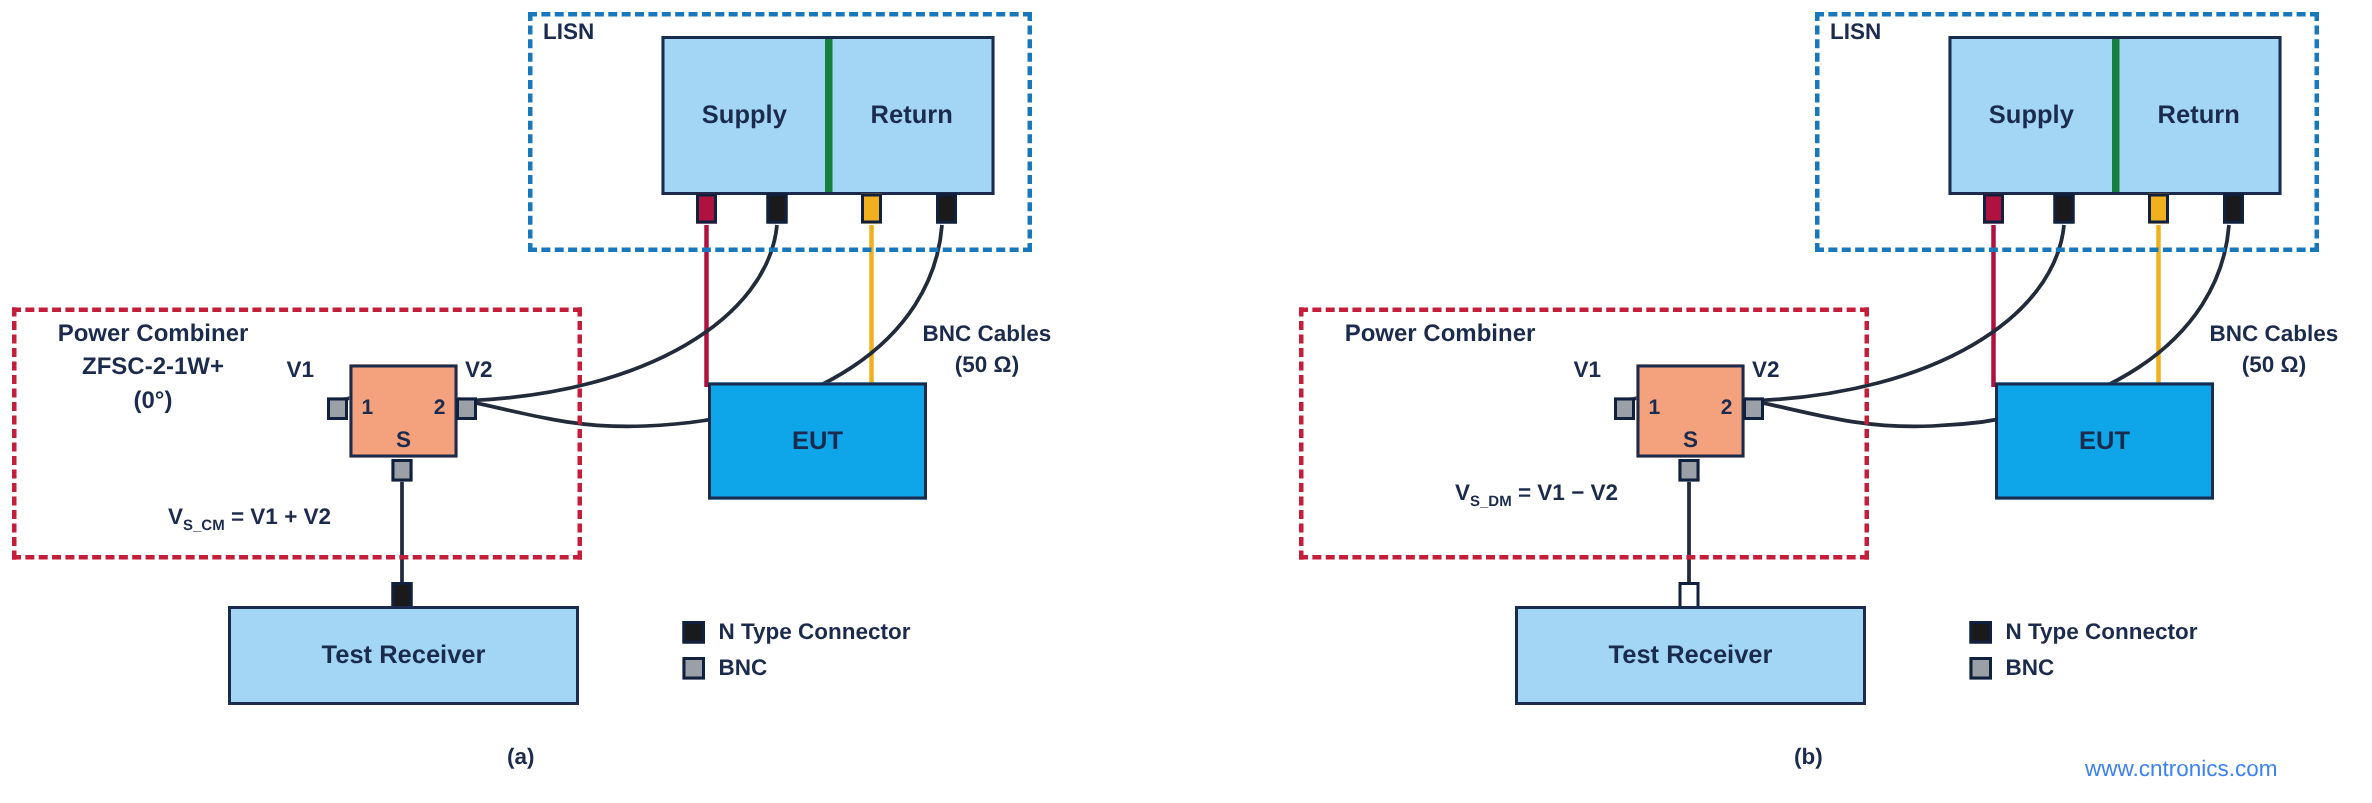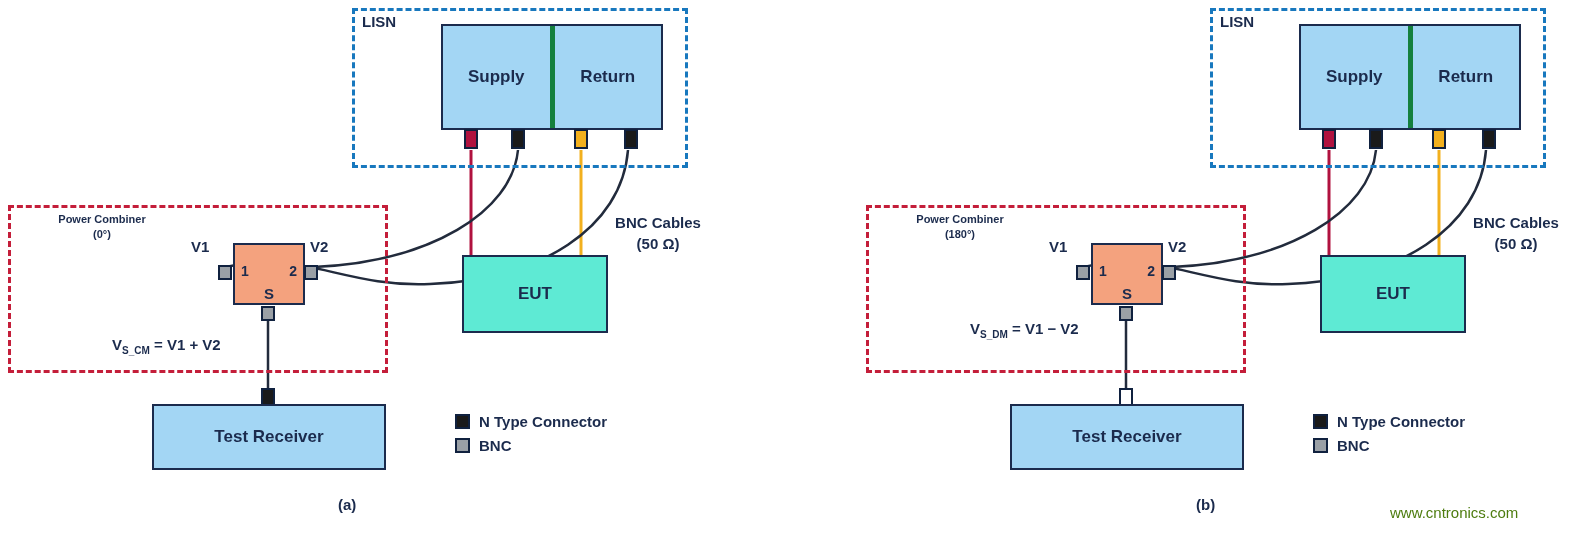--- a/index.html
+++ b/index.html
@@ -6,44 +6,44 @@
   body { font-family:"Liberation Sans", sans-serif; }
   .page { position:relative; width:1581px; height:535px; background:#ffffff; overflow:hidden; color:#1b2b4d; }
   .diagram { position:absolute; top:0; width:723px; height:535px; }
   .wires { position:absolute; left:0; top:0; }
   .w-crimson { stroke:#b0123f; stroke-width:3; fill:none; }
   .w-gold { stroke:#f2b01e; stroke-width:3; fill:none; }
   .w-black { stroke:#222b3c; stroke-width:2.5; fill:none; }
   .box { position:absolute; border:2px solid #1b2b4d; display:flex; align-items:center; justify-content:center;
          font-weight:700; font-size:17px; box-sizing:border-box; }
   .blue  { background:#a3d6f4; }
-  .green { background:#5eead4; }
+  .green { background:#0ea5e9;margin-left:10px; }
   .lisn-box { position:absolute; display:flex; border:2px solid #1b2b4d; background:#a3d6f4;
               font-weight:700; font-size:17px; box-sizing:border-box; }
   .lisn-box .cell { flex:1; display:flex; align-items:center; justify-content:center; }
   .lisn-box .cell.divided { border-left:5px solid #15803d; }
   .dashed-blue { position:absolute; border:3px dashed #1878be; box-sizing:border-box; }
   .dashed-red  { position:absolute; border:3px dashed #c41e3a; box-sizing:border-box; }
   .label { position:absolute; font-weight:700; font-size:15px; }
   .connector { position:absolute; width:14px; height:20px; border:2px solid #10213f; box-sizing:border-box; }
   .port { position:absolute; width:14px; height:15px; border:2px solid #10213f; box-sizing:border-box; }
   .combiner { position:absolute; border:2px solid #1b2b4d; background:#f4a27e; box-sizing:border-box;
               font-weight:700; color:#1b2b4d; }
   .combiner .p1 { position:absolute; left:6px;  top:18px; font-size:14px; }
   .combiner .p2 { position:absolute; right:6px; top:18px; font-size:14px; }
   .combiner .ps { position:absolute; bottom:1px; left:50%; transform:translateX(-50%); font-size:15px; }
-  .pc-title { position:absolute; font-weight:700; font-size:11px; text-align:center; line-height:1.4; }
+  .pc-title { position:absolute; font-weight:700; font-size:16px; text-align:center; line-height:1.4; }
   .formula { position:absolute; font-weight:700; font-size:15px; }
   .formula sub { font-size:10px; }
   .bnc-cables { position:absolute; font-weight:700; font-size:15px; text-align:center; line-height:1.4; }
   .legend { position:absolute; font-weight:700; font-size:15px; }
   .legend-row { display:flex; align-items:center; gap:9px; margin-bottom:7px; }
   .swatch { width:15px; height:15px; border:2px solid #10213f; display:inline-block; box-sizing:border-box; }
   .caption { position:absolute; font-weight:700; font-size:15px; }
-  .watermark { position:absolute; left:1390px; top:504px; color:#4d7c0f; font-size:15px; }
+  .watermark { position:absolute; left:1390px; top:504px; color:#3b82f6; font-size:15px; }
 </style>
 </head>
 <body>
 
 <div class="page">
 
   <div class="diagram" style="left:0">
     <svg class="wires" width="723" height="535" viewBox="0 0 723 535">
       <path class="w-crimson" d="M471,150 L471,258"></path>
       <path class="w-gold" d="M581,150 L581,258"></path>
@@ -65,20 +65,21 @@
     <div class="connector" style="left: 574px; top: 129px; background: rgb(242, 176, 30);"></div>
     <div class="connector" style="left: 624px; top: 129px; background: rgb(26, 26, 26);"></div>
 
     <div class="box green" style="left:462px; top:255px; width:146px; height:78px">
       <span>EUT</span>
     </div>
 
     <div class="dashed-red" style="left:8px; top:205px; width:380px; height:168px"></div>
     <div class="pc-title" style="left:14px; top:212px; width:176px">
       <div>Power Combiner</div>
+      <div>ZFSC-2-1W+</div>
       <div>(0°)</div>
     </div>
 
     <div class="label" style="left:191px; top:238px">V1</div>
     <div class="label" style="left:310px; top:238px">V2</div>
 
     <div class="combiner" style="left:233px; top:243px; width:72px; height:62px">
       <span class="p1">1</span>
       <span class="p2">2</span>
       <span class="ps">S</span>
@@ -138,21 +139,20 @@
     <div class="connector" style="left: 574px; top: 129px; background: rgb(242, 176, 30);"></div>
     <div class="connector" style="left: 624px; top: 129px; background: rgb(26, 26, 26);"></div>
 
     <div class="box green" style="left:462px; top:255px; width:146px; height:78px">
       <span>EUT</span>
     </div>
 
     <div class="dashed-red" style="left:8px; top:205px; width:380px; height:168px"></div>
     <div class="pc-title" style="left:14px; top:212px; width:176px">
       <div>Power Combiner</div>
-      <div>(180°)</div>
     </div>
 
     <div class="label" style="left:191px; top:238px">V1</div>
     <div class="label" style="left:310px; top:238px">V2</div>
 
     <div class="combiner" style="left:233px; top:243px; width:72px; height:62px">
       <span class="p1">1</span>
       <span class="p2">2</span>
       <span class="ps">S</span>
     </div>

